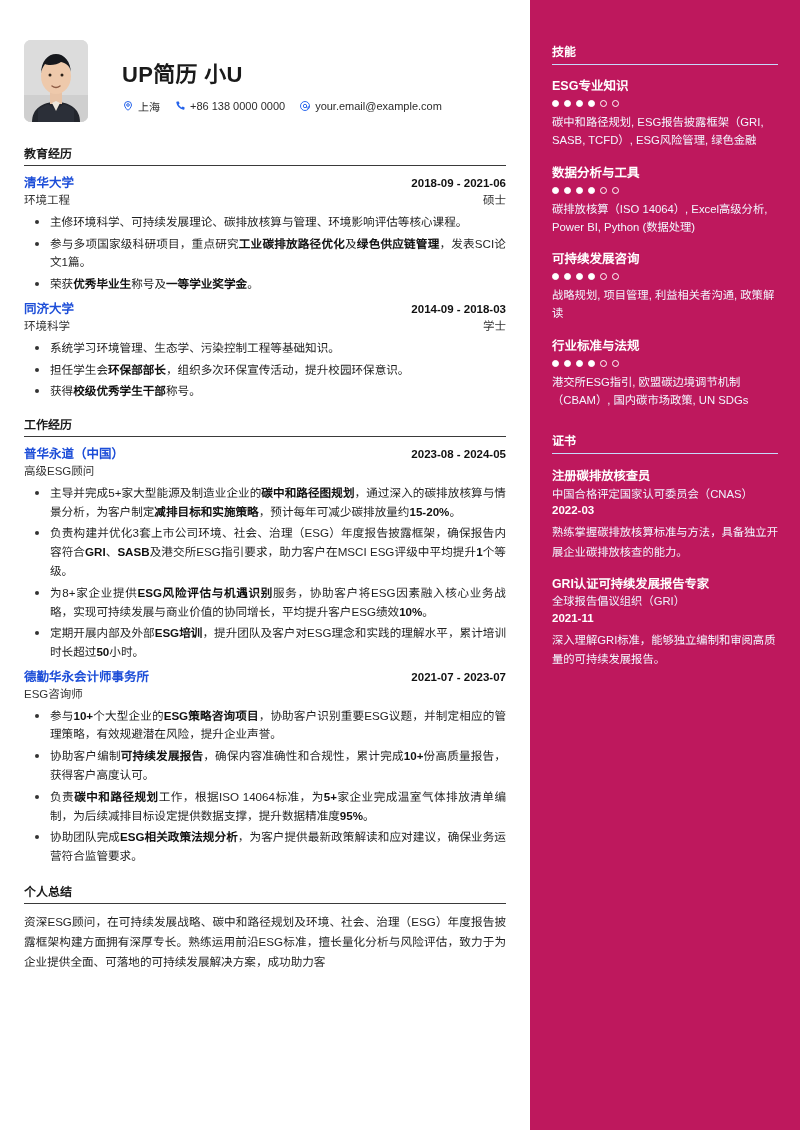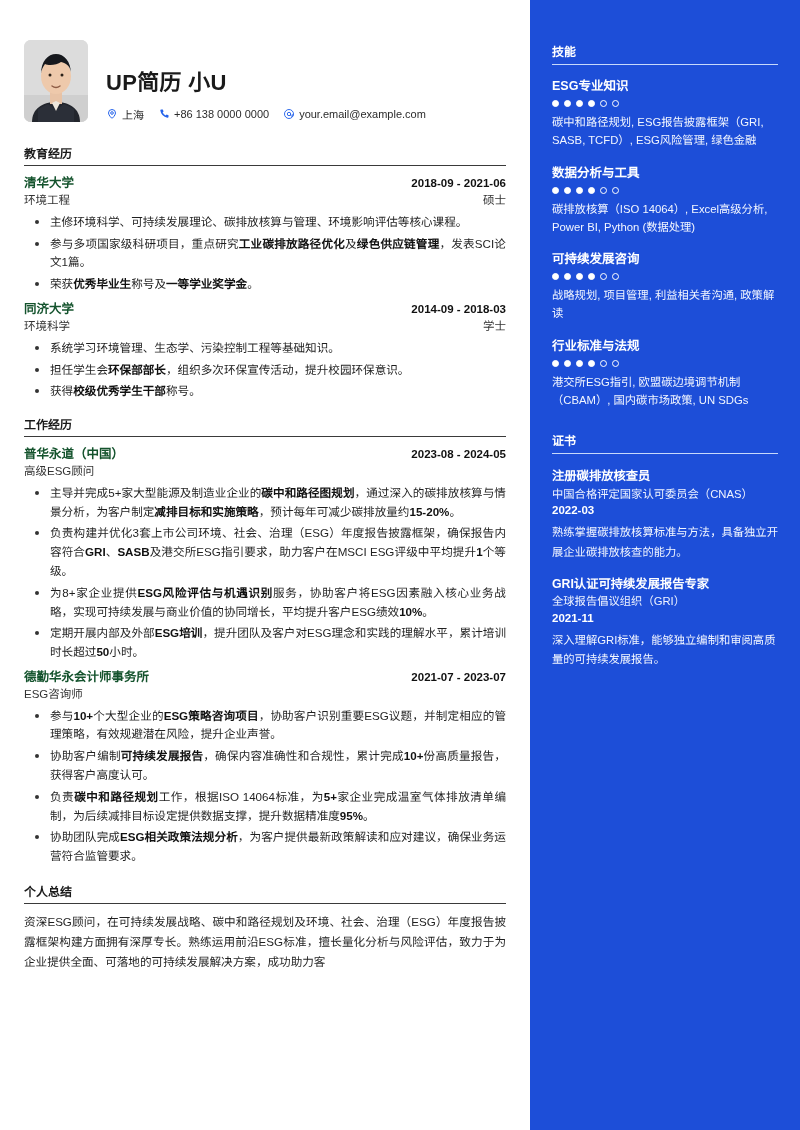--- a/index.html
+++ b/index.html
@@ -25,22 +25,22 @@
     width: 530px;
     height: 1130px;
     padding: 40px 24px 0 24px;
     overflow: hidden;
     position: relative;
   }
 
   
   .header {
     display: flex;
-    align-items: flex-end;
-    gap: 18px;
+    align-items: center;
+    gap: 34px;
     margin-bottom: 22px;
   }
   .photo {
     width: 64px;
     height: 82px;
     border-radius: 7px;
     overflow: hidden;
     flex: 0 0 auto;
     background: #d8d8d8;
     position: relative;
@@ -82,21 +82,21 @@
   .sec-head.summary { margin-top: 16px; }
 
   
   .entry { margin-bottom: 6px; }
   .entry-row {
     display: flex;
     justify-content: space-between;
     align-items: baseline;
     line-height: 1.45;
   }
-  .org { font-size: 12.5px; font-weight: bold; color: #14532d; }
+  .org { font-size: 12.5px; font-weight: bold; color: #1d4ed8; }
   .date { font-size: 11.5px; font-weight: bold; color: #111; white-space: nowrap; }
   .role { font-size: 11.5px; color: #333; }
   .degree { font-size: 11.5px; color: #333; white-space: nowrap; }
 
   ul.bullets { list-style: none; margin: 4px 0 0 0; padding: 0; }
   ul.bullets li {
     position: relative;
     padding-left: 26px;
     font-size: 11.6px;
     line-height: 1.62;
@@ -120,21 +120,21 @@
     font-size: 11.6px;
     line-height: 1.72;
     color: #1f1f1f;
     text-align: justify;
   }
 
   
   .side-col {
     width: 270px;
     height: 1130px;
-    background: #1d4ed8;
+    background: #be185d;
     color: #ffffff;
     padding: 42px 22px 20px 22px;
     overflow: hidden;
   }
   .side-head {
     font-size: 12px;
     font-weight: bold;
     color: #ffffff;
     padding-bottom: 5px;
     border-bottom: 1.5px solid #c7d9fb;

